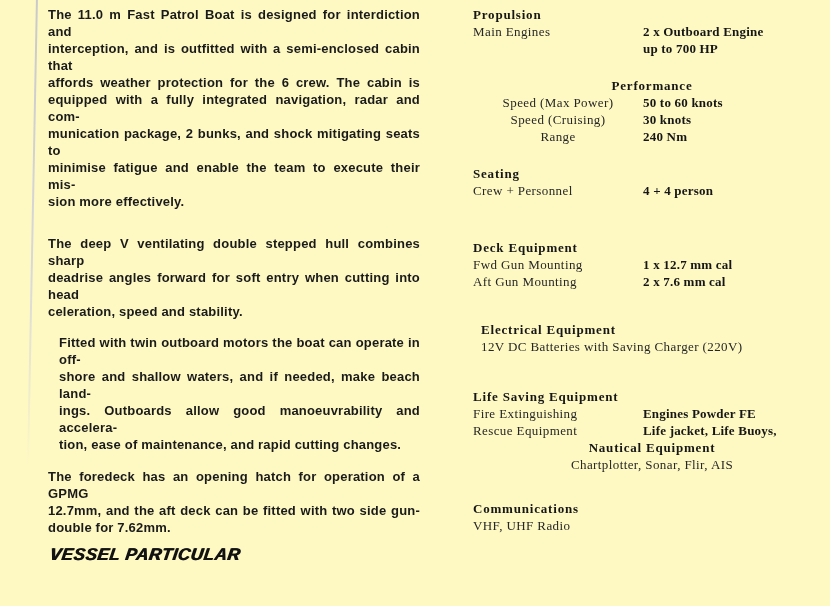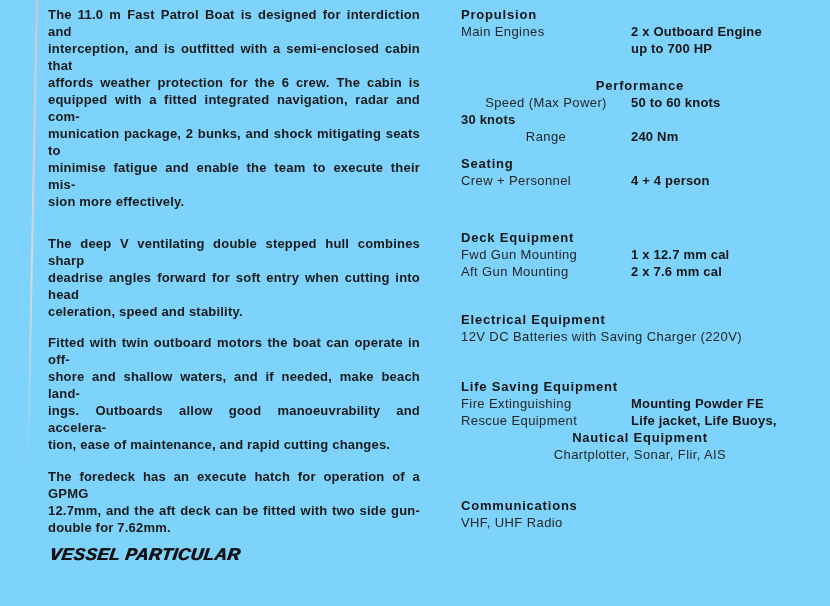--- a/index.html
+++ b/index.html
@@ -1,96 +1,96 @@
 <!DOCTYPE html>
 <html><head>
 <meta charset="utf-8">
 <style>
   html,body{margin:0;padding:0;background:#ffffff;}
   #page{
     position:relative;
     width:830px;height:606px;
-    background:#7dd3fc;
+    background:#fef9c3;
     font-family:"Liberation Sans","DejaVu Sans",sans-serif;
     color:#1b1b1b;
     overflow:hidden;
   }
   .scan-line{
     position:absolute;left:36px;top:-4px;width:2px;height:470px;
     background:linear-gradient(#c9c9c9,#d9d9d9 60%,rgba(220,220,220,0));
     transform:rotate(1.1deg);transform-origin:top center;
   }
   .col-left{position:absolute;left:48px;top:0;width:372px;}
-  .col-right{position:absolute;left:461px;top:6px;width:358px;}
+  .col-right{position:absolute;left:473px;top:6px;width:358px;font-family:Liberation Serif, serif;}
 
   .para{font-size:13px;font-weight:700;line-height:17px;letter-spacing:0.2px;color:#1a1a1a;}
   .para .ln{text-align:justify;text-align-last:justify;}
   .para .ln-last{text-align-last:left;}
   .p-first{margin-top:6px;}
   .p-gap-a{margin-top:25px;}
-  .p-gap-b{margin-top:14px;}
+  .p-gap-b{margin-top:14px;margin-left:11px;}
   .p-gap-c{margin-top:15px;}
 
   .doc-heading{
     margin-top:8px;
     font-size:17px;font-style:italic;font-weight:700;
     letter-spacing:0.6px;line-height:22px;color:#121212;
     transform:skewX(-8deg);transform-origin:left bottom;
     text-shadow:0.8px 0 0 #121212;
     white-space:nowrap;
   }
 
   .spec-title{font-size:13px;font-weight:700;letter-spacing:0.8px;line-height:17px;color:#161616;}
   .spec-row{display:flex;font-size:13px;line-height:17px;}
   .spec-row .lbl{font-weight:400;letter-spacing:0.4px;color:#262626;flex:0 0 auto;}
   .spec-row .val{font-weight:700;letter-spacing:0.2px;color:#161616;}
   .spec-text{font-size:13px;line-height:17px;font-weight:400;letter-spacing:0.4px;color:#262626;}
 
   .col-right .lbl{flex:0 0 170px;}
   .rs-performance{margin-top:20px;text-align:center;}
-  .rs-seating{margin-top:10px;}
+  .rs-seating{margin-top:20px;}
   .rs-deck{margin-top:40px;}
-  .rs-electrical{margin-top:31px;}
+  .rs-electrical{margin-top:31px;margin-left:8px;}
   .rs-life{margin-top:33px;}
   .rs-nautical{text-align:center;}
-  .rs-comms{margin-top:34px;}
+  .rs-comms{margin-top:27px;}
 </style>
 </head>
 <body>
 
 <div id="page">
   <div class="scan-line"></div>
 
   <div class="col-left">
 
     <div class="para p-first">
       <div class="ln">The 11.0 m Fast Patrol Boat is designed for interdiction and</div>
       <div class="ln">interception, and is outfitted with a semi-enclosed cabin that</div>
       <div class="ln">affords weather protection for the 6 crew. The cabin is</div>
-      <div class="ln">equipped with a fitted integrated navigation, radar and com-</div>
+      <div class="ln">equipped with a fully integrated navigation, radar and com-</div>
       <div class="ln">munication package, 2 bunks, and shock mitigating seats to</div>
       <div class="ln">minimise fatigue and enable the team to execute their mis-</div>
       <div class="ln ln-last">sion more effectively.</div>
     </div>
 
     <div class="para p-gap-a">
       <div class="ln">The deep V ventilating double stepped hull combines sharp</div>
       <div class="ln">deadrise angles forward for soft entry when cutting into head</div>
       <div class="ln ln-last">celeration, speed and stability.</div>
     </div>
 
     <div class="para p-gap-b">
       <div class="ln">Fitted with twin outboard motors the boat can operate in off-</div>
       <div class="ln">shore and shallow waters, and if needed, make beach land-</div>
       <div class="ln">ings. Outboards allow good manoeuvrability and accelera-</div>
       <div class="ln ln-last">tion, ease of maintenance, and rapid cutting changes.</div>
     </div>
 
     <div class="para p-gap-c">
-      <div class="ln">The foredeck has an execute hatch for operation of a GPMG</div>
+      <div class="ln">The foredeck has an opening hatch for operation of a GPMG</div>
       <div class="ln">12.7mm, and the aft deck can be fitted with two side gun-</div>
       <div class="ln ln-last">double for 7.62mm.</div>
     </div>
 
     <div class="doc-heading">VESSEL PARTICULAR</div>
 
   </div>
 
   <div class="col-right">
 
@@ -105,20 +105,21 @@
       </div>
     </div>
 
     <div class="spec-section rs-performance">
       <div class="spec-title">Performance</div>
       <div class="spec-row">
         <span class="lbl">Speed (Max Power)</span>
         <span class="val">50 to 60 knots</span>
       </div>
       <div class="spec-row">
+        <span class="lbl">Speed (Cruising)</span>
         <span class="val">30 knots</span>
       </div>
       <div class="spec-row">
         <span class="lbl">Range</span>
         <span class="val">240 Nm</span>
       </div>
     </div>
 
     <div class="spec-section rs-seating">
       <div class="spec-title">Seating</div>
@@ -142,21 +143,21 @@
 
     <div class="spec-section rs-electrical">
       <div class="spec-title">Electrical Equipment</div>
       <div class="spec-text">12V DC Batteries with Saving Charger (220V)</div>
     </div>
 
     <div class="spec-section rs-life">
       <div class="spec-title">Life Saving Equipment</div>
       <div class="spec-row">
         <span class="lbl">Fire Extinguishing</span>
-        <span class="val">Mounting Powder FE</span>
+        <span class="val">Engines Powder FE</span>
       </div>
       <div class="spec-row">
         <span class="lbl">Rescue Equipment</span>
         <span class="val">Life jacket, Life Buoys,</span>
       </div>
     </div>
 
     <div class="spec-section rs-nautical">
       <div class="spec-title">Nautical Equipment</div>
       <div class="spec-text">Chartplotter, Sonar, Flir, AIS</div>

